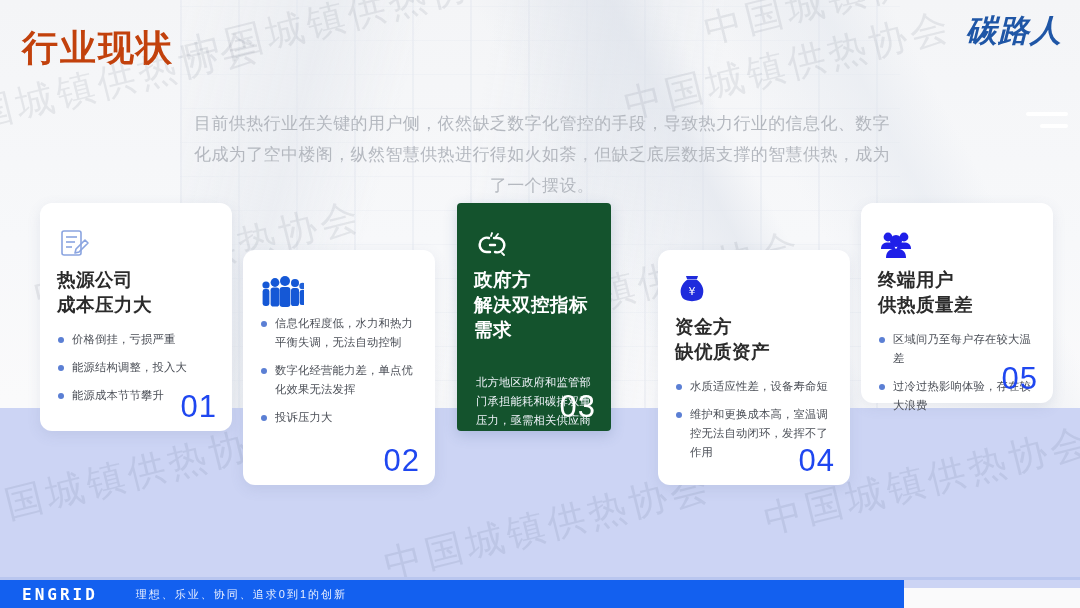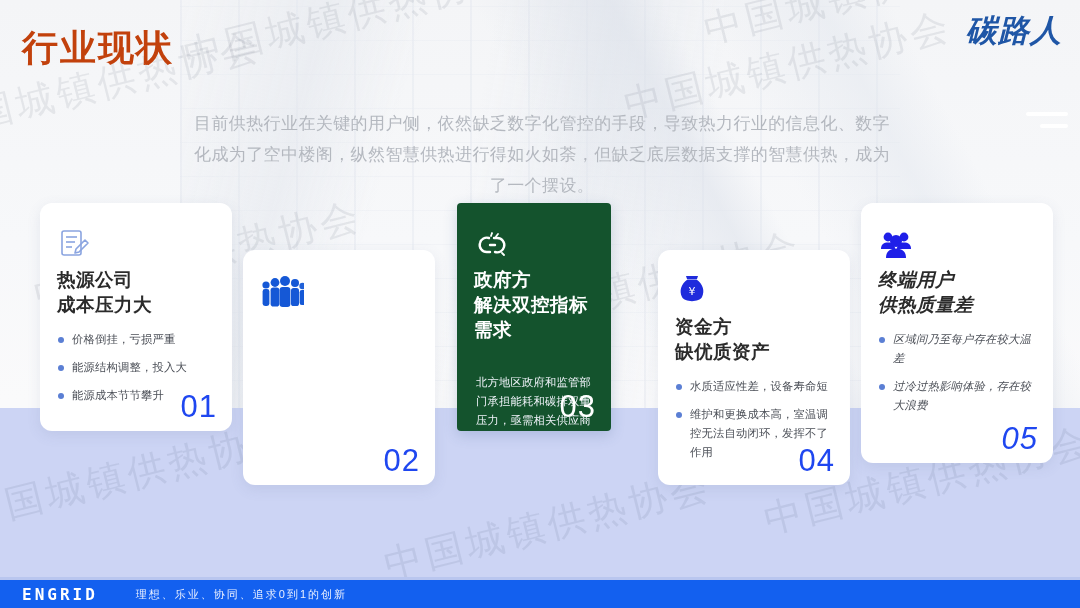--- a/index.html
+++ b/index.html
@@ -118,32 +118,32 @@
 
   
   #card-01 { left: 40px;  top: 203px; width: 192px; height: 228px; }
   #card-02 { left: 243px; top: 250px; width: 192px; height: 235px; }
   #card-03 {
     left: 457px; top: 203px; width: 154px; height: 228px;
     background: #14532d; border-radius: 4px;
     box-shadow: 0 4px 14px rgba(60,90,140,.22);
   }
   #card-04 { left: 658px; top: 250px; width: 192px; height: 235px; }
-  #card-05 { left: 861px; top: 203px; width: 192px; height: 260px; font-style: italic; }
+  #card-05 { left: 861px; top: 203px; width: 192px; height: 200px; }
 
   #card-03 h3 { color: #ffffff; }
   #card-03 .body {
     font-size: 11.3px; line-height: 19px; color: #eef2f8;
     letter-spacing: .2px; padding-left: 2px; margin-top: 31px;
   }
   #card-03 .num { color: #ffffff; }
 
   
   .footer {
-    position: absolute; left: 0; bottom: 0; width: 1080px; height: 28px;
+    position: absolute; left: 0; bottom: 0; width: 904px; height: 28px;
     background: #1360ef;
     display: flex; align-items: center;
   }
   .footer .logo {
     margin-left: 22px;
     font-size: 16px; font-weight: bold; color: #ffffff;
     letter-spacing: 3px;
     font-family: "DejaVu Sans Mono","Liberation Mono",monospace;
   }
   .footer .slogan {
@@ -215,20 +215,25 @@
         <circle cx="15" cy="6.5" r="4.4"></circle>
           <rect x="10.6" y="11.5" width="8.8" height="19" rx="2.8"></rect>
         <circle cx="25" cy="5" r="5"></circle>
           <rect x="19.6" y="11" width="10.8" height="20" rx="3"></rect>
         <circle cx="35" cy="7" r="4"></circle>
           <rect x="31" y="12" width="8" height="18" rx="2.6"></rect>
         <circle cx="42.5" cy="10" r="3.2" opacity=".95"></circle>
           <rect x="39.6" y="14" width="6" height="15" rx="2.2"></rect>
       </svg>
     </div>
+    <ul>
+      <li>信息化程度低，水力和热力平衡失调，无法自动控制</li>
+      <li>数字化经营能力差，单点优化效果无法发挥</li>
+      <li>投诉压力大</li>
+    </ul>
     <div class="num">02</div>
   </div>
 
   <div class="card" id="card-03">
     <div class="icon">
       <svg width="36" height="32" viewBox="0 0 36 32" fill="none" stroke="#ffffff" stroke-width="2.4" stroke-linecap="round">
         <path d="M15 9 A7 7 0 0 0 6 14 A7 7 0 0 0 13 23 L16 23"></path>
         <path d="M21 23 A7 7 0 0 0 30 18 A7 7 0 0 0 23 9 L20 9"></path>
         <line x1="16" y1="16" x2="21" y2="16"></line>
         <line x1="18" y1="4" x2="17" y2="7" stroke-width="1.8"></line>

